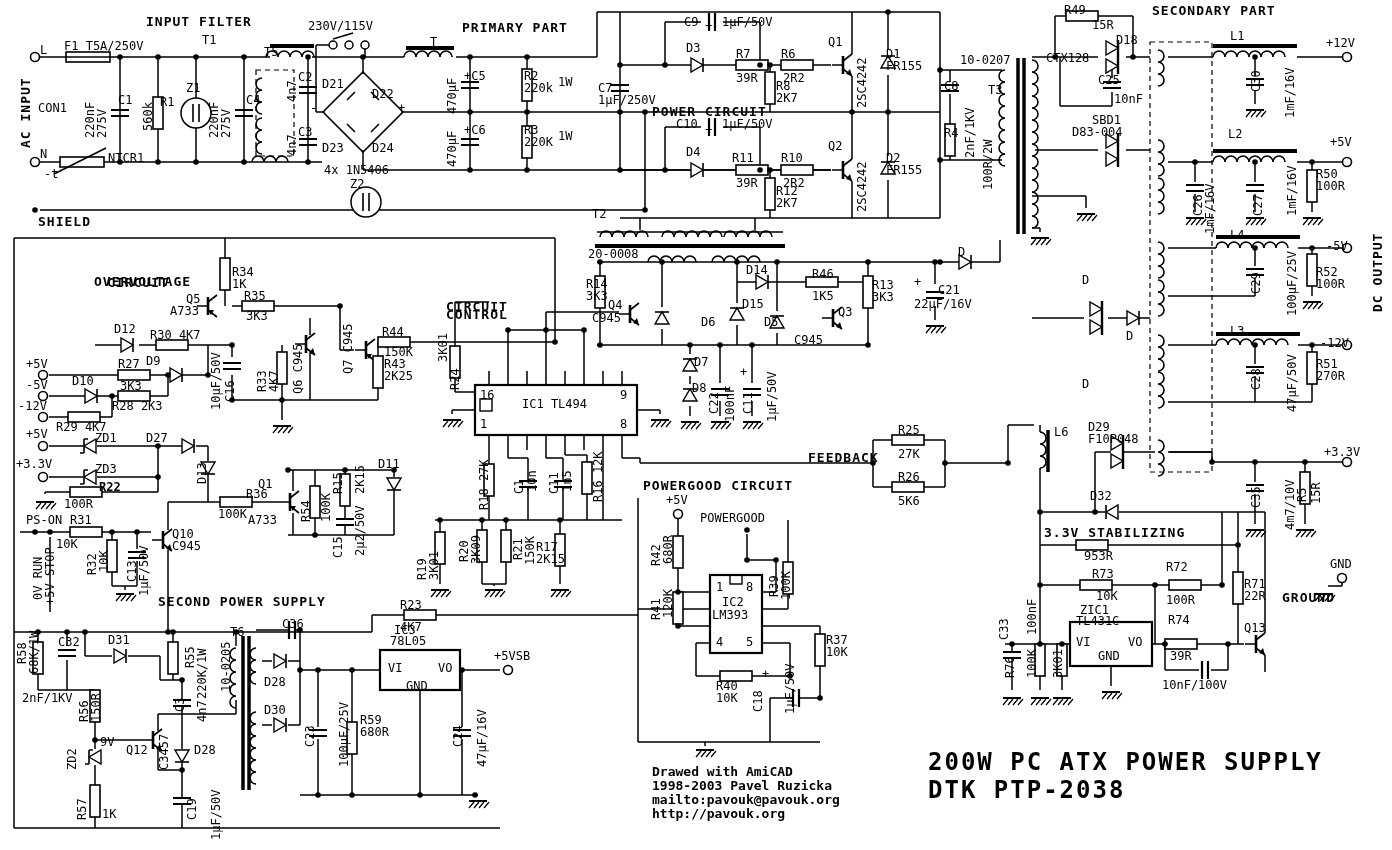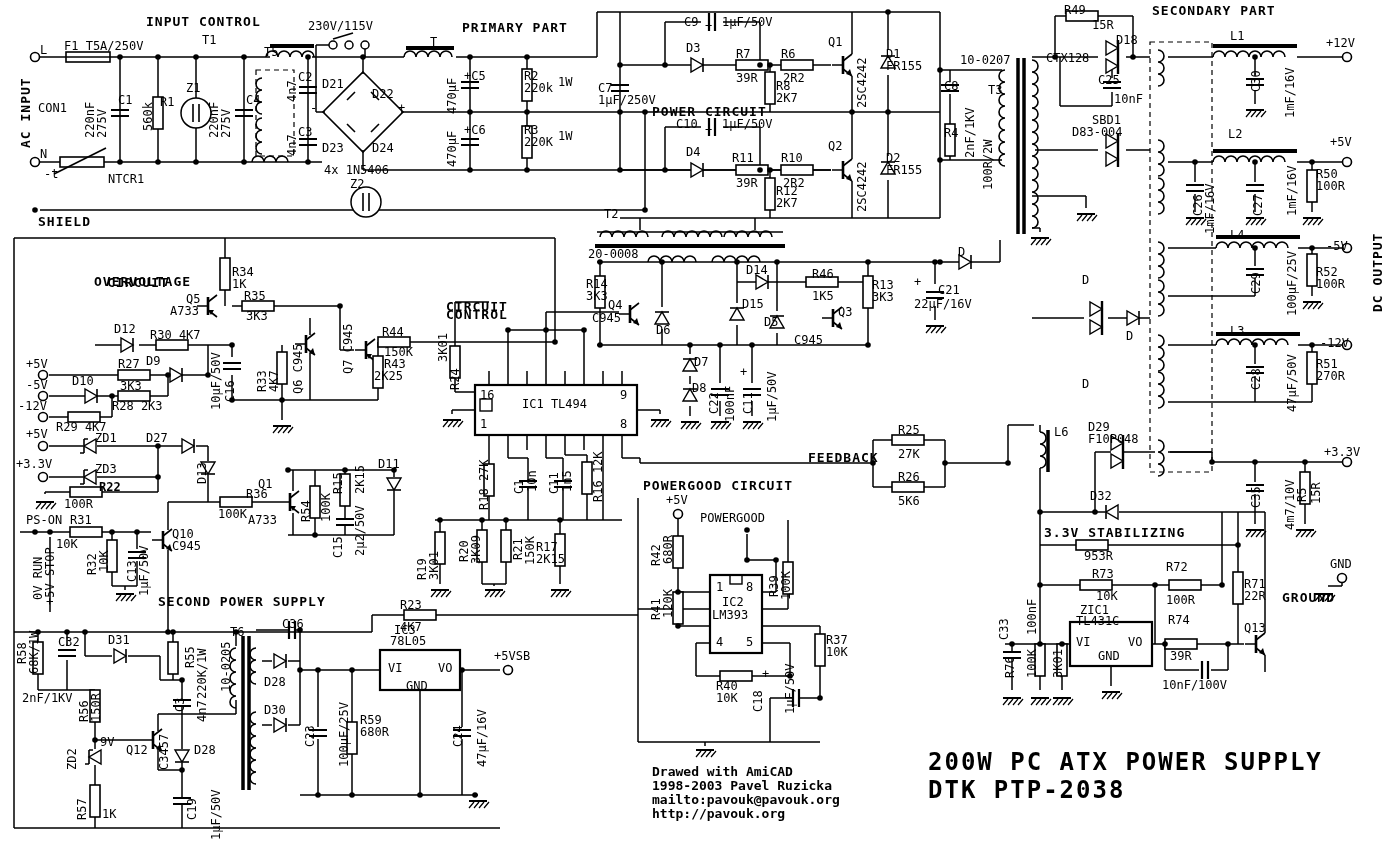--- a/index.html
+++ b/index.html
@@ -570,21 +570,21 @@
       </g>
   </svg>
 
   <div id="labels">
     <span class="t1" style="left:928px;top:756px">200W PC ATX POWER SUPPLY</span>
     <span class="t1" style="left:928px;top:784px">DTK PTP-2038</span>
     <span class="cr" style="left:652px;top:766px">Drawed with AmiCAD</span>
     <span class="cr" style="left:652px;top:780px">1998-2003 Pavel Ruzicka</span>
     <span class="cr" style="left:652px;top:794px">mailto:pavouk@pavouk.org</span>
     <span class="cr" style="left:652px;top:808px">http://pavouk.org</span>
-  <span class="s" style="left: 146px; top: 16px;">INPUT CONTROL</span>
+  <span class="s" style="left: 146px; top: 16px;">INPUT FILTER</span>
       <span class="s" style="left: 462px; top: 22px;">PRIMARY PART</span>
       <span class="s" style="left: 652px; top: 106px;">POWER CIRCUIT</span>
       <span class="s" style="left: 1152px; top: 5px;">SECONDARY PART</span>
       <span class="s" style="left: 94px; top: 276px;">OVERVOLTAGE</span>
       <span class="s" style="left: 107px; top: 277px;">CIRCUIT</span>
       <span class="s" style="left: 446px; top: 288px; margin-top: 21px;">CONTROL</span>
       <span class="s" style="left: 446px; top: 301px;">CIRCUIT</span>
       <span class="s" style="left: 643px; top: 480px;">POWERGOOD CIRCUIT</span>
       <span class="s" style="left: 158px; top: 596px;">SECOND POWER SUPPLY</span>
       <span class="s" style="left: 1044px; top: 527px;">3.3V STABILIZING</span>
@@ -606,21 +606,21 @@
       <span style="left: 186px; top: 82px;">Z1</span>
       <span style="left: 246px; top: 94px;">C4</span>
       <span class="v" style="left: 208px; top: 138px;">220nF</span>
       <span class="v" style="left: 220px; top: 138px;">275V</span>
       <span style="left: 202px; top: 34px;">T1</span>
       <span style="left: 264px; top: 46px;">T5</span>
       <span style="left: 298px; top: 71px;">C2</span>
       <span class="v" style="left: 286px; top: 102px;">4n7</span>
       <span style="left: 298px; top: 126px;">C3</span>
       <span class="v" style="left: 286px; top: 156px;">4n7</span>
-      <span style="left: 70px; top: 173px; padding-left: 38px;">NTCR1</span>
+      <span style="left: 70px; top: 152px; padding-left: 38px;">NTCR1</span>
       <span style="left: 44px; top: 168px;">-t</span>
       <span style="left: 308px; top: 20px;">230V/115V</span>
       <span style="left: 322px; top: 78px;">D21</span>
       <span style="left: 372px; top: 88px;">D22</span>
       <span style="left: 322px; top: 142px;">D23</span>
       <span style="left: 372px; top: 142px;">D24</span>
       <span style="left: 310px; top: 102px;">-</span>
       <span style="left: 398px; top: 102px;">+</span>
       <span style="left: 324px; top: 164px;">4x 1N5406</span>
       <span style="left: 350px; top: 178px;">Z2</span>
@@ -701,27 +701,27 @@
       <span style="left: 1320px; top: 337px;">-12V</span>
       <span class="v" style="left: 1250px; top: 390px;">C28</span>
       <span class="v" style="left: 1286px; top: 412px;">47µF/50V</span>
       <span style="left: 1316px; top: 358px;">R51</span>
       <span style="left: 1316px; top: 370px;">270R</span>
       <span style="left: 1324px; top: 446px;">+3.3V</span>
       <span class="v" style="left: 1250px; top: 508px;">C35</span>
       <span class="v" style="left: 1284px; top: 530px;">4m7/10V</span>
       <span class="v" style="left: 1296px; top: 502px;">R5</span>
       <span class="v" style="left: 1310px; top: 504px;">15R</span>
-      <span style="left: 592px; top: 208px; margin-left: 12px;">T2</span>
+      <span style="left: 592px; top: 208px;">T2</span>
       <span style="left: 588px; top: 248px;">20-0008</span>
       <span style="left: 586px; top: 278px;">R14</span>
       <span style="left: 586px; top: 290px;">3K3</span>
       <span style="left: 608px; top: 299px;">Q4</span>
       <span style="left: 592px; top: 312px;">C945</span>
-      <span style="left: 656px; top: 324px;">D6</span>
+      <span style="left: 656px; top: 316px; padding-left: 45px;">D6</span>
       <span style="left: 742px; top: 298px;">D15</span>
       <span style="left: 746px; top: 264px;">D14</span>
       <span style="left: 812px; top: 268px; text-align: center;">R46</span>
       <span style="left: 812px; top: 290px;">1K5</span>
       <span style="left: 764px; top: 316px;">D5</span>
       <span style="left: 838px; top: 306px;">Q3</span>
       <span style="left: 794px; top: 334px;">C945</span>
       <span style="left: 872px; top: 279px;">R13</span>
       <span style="left: 872px; top: 291px;">3K3</span>
       <span style="left: 938px; top: 284px;">C21</span>
@@ -776,21 +776,21 @@
       <span style="left: 186px; top: 293px;">Q5</span>
       <span style="left: 170px; top: 305px;">A733</span>
       <span style="left: 244px; top: 290px;">R35</span>
       <span style="left: 246px; top: 310px;">3K3</span>
       <span style="left: 114px; top: 323px;">D12</span>
       <span style="left: 150px; top: 329px;">R30 4K7</span>
       <span class="v" style="left: 342px; top: 374px;">Q7 C945</span>
       <span style="left: 382px; top: 326px;">R44</span>
       <span style="left: 384px; top: 346px;">150K</span>
       <span style="left: 384px; top: 358px;">R43</span>
-      <span style="left: 374px; top: 370px;">2K25</span>
+      <span style="left: 384px; top: 370px;">2K25</span>
       <span class="v" style="left: 210px; top: 410px;">10µF/50V</span>
       <span class="v" style="left: 224px; top: 402px;">C16</span>
       <span class="v" style="left: 256px; top: 392px;">R33</span>
       <span class="v" style="left: 268px; top: 392px;">4K7</span>
       <span class="v" style="left: 292px; top: 394px;">Q6 C945</span>
       <span style="left: 118px; top: 358px;">R27</span>
       <span style="left: 120px; top: 380px;">3K3</span>
       <span style="left: 112px; top: 400px;">R28 2K3</span>
       <span style="left: 146px; top: 355px;">D9</span>
       <span style="left: 72px; top: 375px;">D10</span>

